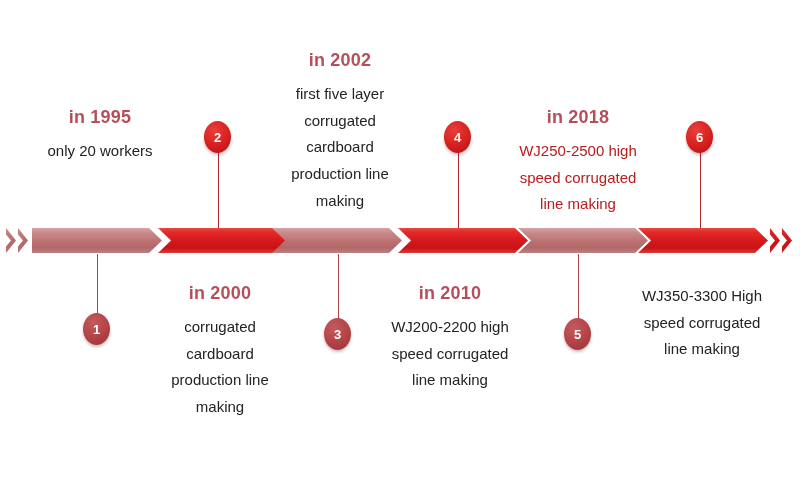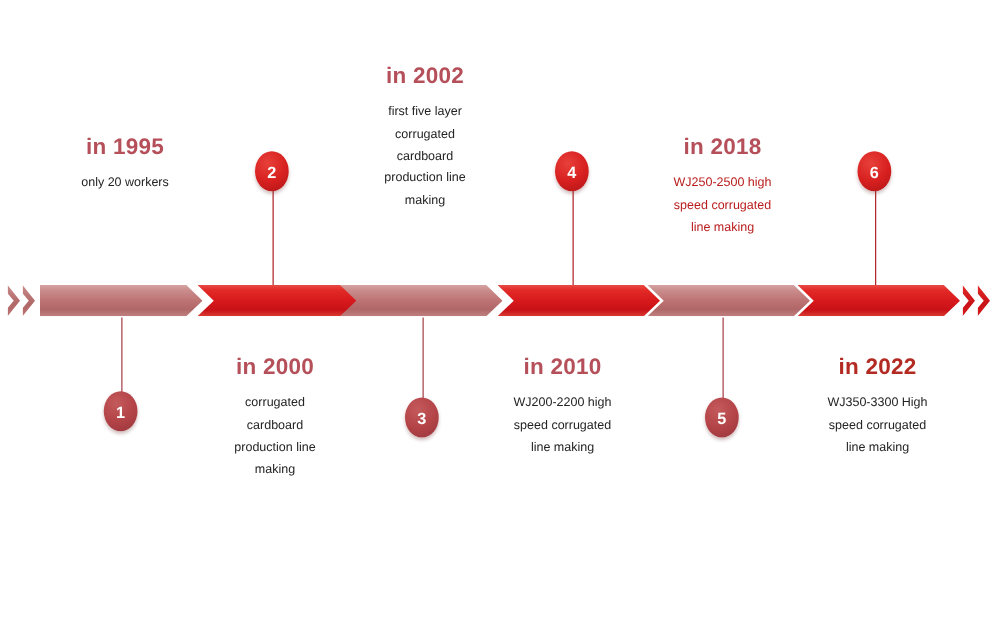--- a/index.html
+++ b/index.html
@@ -103,21 +103,21 @@
     text-align: center;
   }
   .entry-year {
     font-size: 18px;
     font-weight: bold;
     letter-spacing: 0.2px;
     margin-bottom: 10px;
     white-space: nowrap;
   }
   .entry-desc {
-    font-size: 10px;
+    font-size: 15px;
     color: #232323;
     line-height: 1.78;
   }
   .entry-desc div { white-space: nowrap; }
 </style>
 </head>
 <body>
 
 <div id="timeline-root">
 
@@ -183,21 +183,20 @@
       </div>
       <div class="entry" style="left: 488px; top: 107px; width: 180px;">
         <div class="entry-year" style="color: rgb(181, 80, 90);">in 2018</div>
         <div class="entry-desc" style="color: #b91c1c;">
           <div>WJ250-2500 high</div>
           <div>speed corrugated</div>
           <div>line making</div>
         </div>
       </div>
       <div class="entry" style="left: 612px; top: 283px; width: 180px;">
-        <div class="entry-year" style="color: rgb(179, 42, 34);">in 2022</div>
         <div class="entry-desc" style="color: rgb(35, 35, 35);">
           <div>WJ350-3300 High</div>
           <div>speed corrugated</div>
           <div>line making</div>
         </div>
       </div>
     </div>
 
 </div>
 

